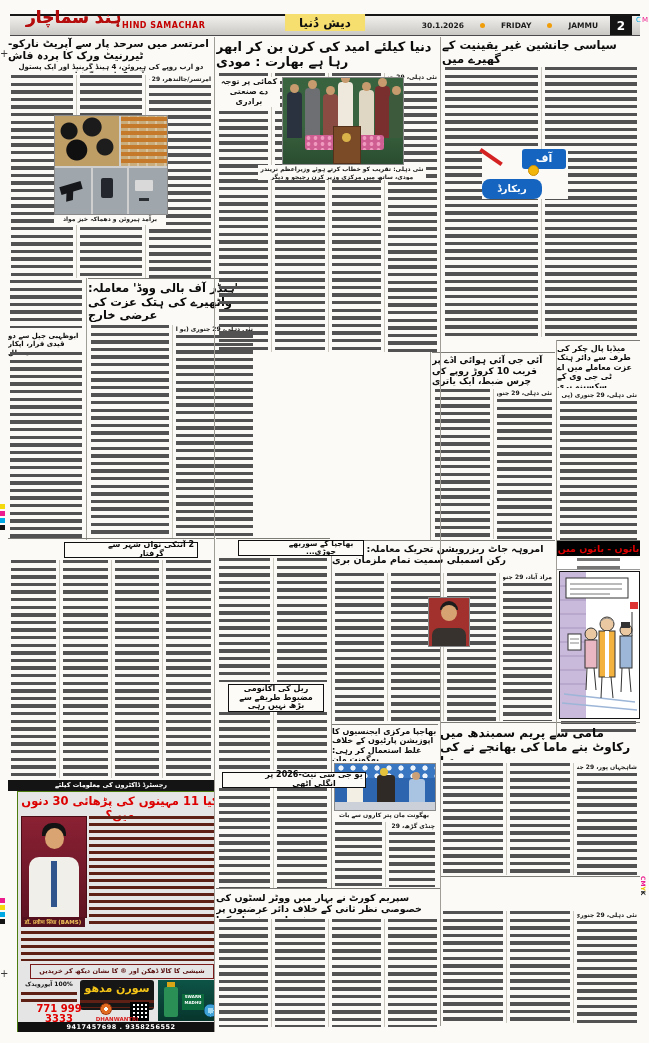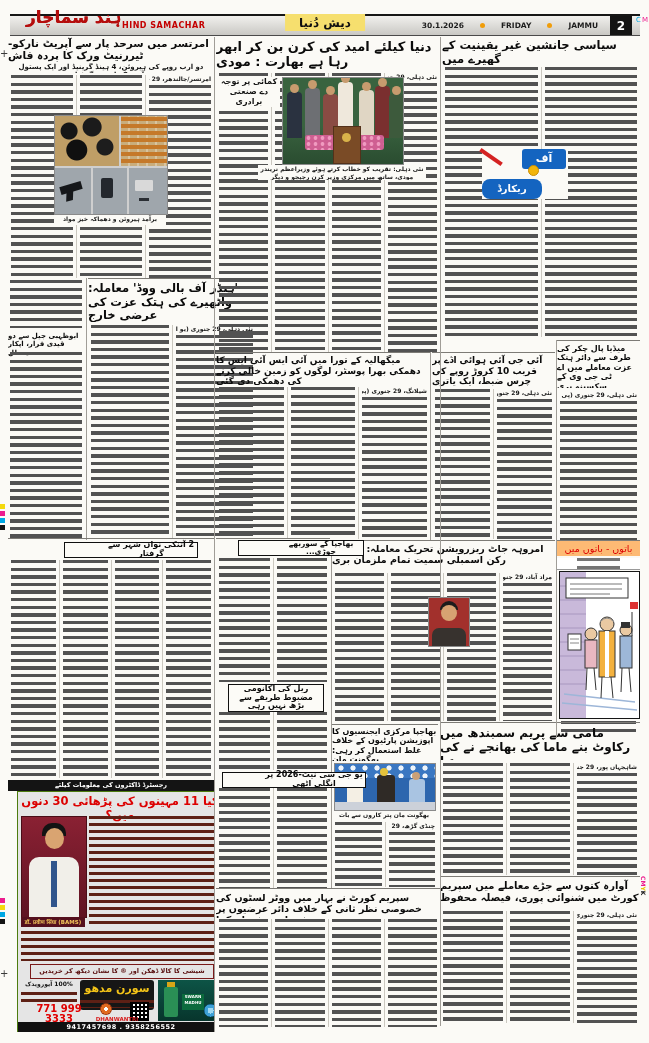--- a/index.html
+++ b/index.html
@@ -82,21 +82,21 @@
   .po-body{position:absolute;left:3px;bottom:0;width:34px;height:18px;background:#37322e;border-radius:7px 7px 0 0;}
   .aap{background:#2d66ae;}
   .aap-band{position:absolute;left:0;right:0;top:0;height:14px;background:#3a77c2;
             background-image:radial-gradient(circle,#eef4fb 2.2px,transparent 3px);background-size:12px 8px;}
   .af{position:absolute;bottom:7px;border-radius:3px 3px 0 0;}
   .af:before{content:"";position:absolute;top:-7px;left:3px;width:8px;height:8px;border-radius:50%;background:#caa078;}
   .af.turb:before{background:#e4c23c;}
   .aap-desk{position:absolute;left:0;right:0;bottom:0;height:8px;background:#ccd1d9;}
   .toon-box{position:absolute;border:1px solid #161616;background:#fff;overflow:hidden;}
   
-  .bb-title{background:#fdba74;color:#dd0000;font-weight:normal;text-align:center;font-size:9.5px;line-height:15px;}
+  .bb-title{background:#000000;color:#dd0000;font-weight:bold;text-align:center;font-size:9.5px;line-height:15px;}
   .bb-sig{height:11px;background:#fff;border-bottom:1px solid #999;}
   
   .ad-strip{background:#141414;color:#fff;font-size:6.5px;font-weight:bold;text-align:center;line-height:11px;direction:rtl;}
   .ad-box{position:absolute;left:9px;top:11px;width:206px;height:241px;background:#e5e5e5;border:1px solid #4d7c0f;overflow:hidden;direction:rtl;}
   .ad-h{position:absolute;left:2px;top:2px;width:200px;font-size:11.5px;font-weight:bold;color:#dc0000;text-align:center;}
   .doc{position:absolute;left:3px;top:24px;width:64px;height:100px;background:linear-gradient(180deg,#8a2133,#5f1322);border:1px solid #4a0d18;overflow:hidden;}
   .doc-hair{position:absolute;left:20px;top:6px;width:24px;height:13px;background:#131313;border-radius:10px 10px 0 0;}
   .doc-head{position:absolute;left:23px;top:11px;width:19px;height:21px;border-radius:50%;background:#d9a471;}
   .doc-coat{position:absolute;left:7px;bottom:-6px;width:50px;height:66px;background:#f1efe9;border-radius:10px 10px 0 0;}
   .doc-tie{position:absolute;left:29px;bottom:10px;width:6px;height:46px;background:#30558c;}
@@ -288,35 +288,20 @@
       <div class="col">
         <div class="dl">نئی دہلی، 29 جنوری (پی ٹی آئی)</div>
         <div class="gk"></div>
       </div>
       <div class="col">
           <div class="gk"></div>
         </div>
     </div>
   </section>
 
-  <section class="art tline" style="left:216px;top:352px;width:214px;height:188px">
-    <div class="h" style="font-size:9px;height:30px;padding-top:2px">میگھالیہ کے تورا میں آئی ایس آئی ایس کا دھمکی بھرا پوسٹر، لوگوں کو زمین خالی کرنے کی دھمکی دی گئی</div>
-    <div class="cols" style="left:0;top:34px;width:214px;height:152px">
-      <div class="col">
-        <div class="dl">شیلانگ، 29 جنوری (پی ٹی آئی)</div>
-        <div class="gk"></div>
-      </div>
-      <div class="col">
-          <div class="gk"></div>
-        </div>
-      <div class="col">
-          <div class="gk"></div>
-        </div>
-    </div>
-  </section>
 
   <div class="bxh" style="left:64px;top:542px;width:92px;height:14px;font-size:8px">2 آتنکی نواں شہر سے گرفتار</div>
   <div class="bxh" style="left:238px;top:540px;width:84px;height:14px;font-size:7.5px">بھاجپا کے سوربھے جوڑی...</div>
 
   <section class="art" style="left:8px;top:560px;width:206px;height:218px">
     <div class="cols" style="left:0;top:0;width:206px;height:218px">
       <div class="col">
           <div class="gk"></div>
         </div>
       <div class="col">
@@ -450,21 +435,20 @@
       <div class="col">
           <div class="gk"></div>
         </div>
       <div class="col">
           <div class="gk"></div>
         </div>
     </div>
   </section>
 
   <section class="art tline" style="left:440px;top:876px;width:200px;height:150px">
-    <div class="h" style="font-size:10px;height:30px;padding-top:3px">آوارہ کتوں سے جڑے معاملے میں سپریم کورٹ میں شنوائی پوری، فیصلہ محفوظ</div>
     <div class="cols" style="left:0;top:34px;width:200px;height:112px">
       <div class="col">
         <div class="dl">نئی دہلی، 29 جنوری (پی ٹی آئی)</div>
         <div class="gk"></div>
       </div>
       <div class="col">
           <div class="gk"></div>
         </div>
       <div class="col">
           <div class="gk"></div>

